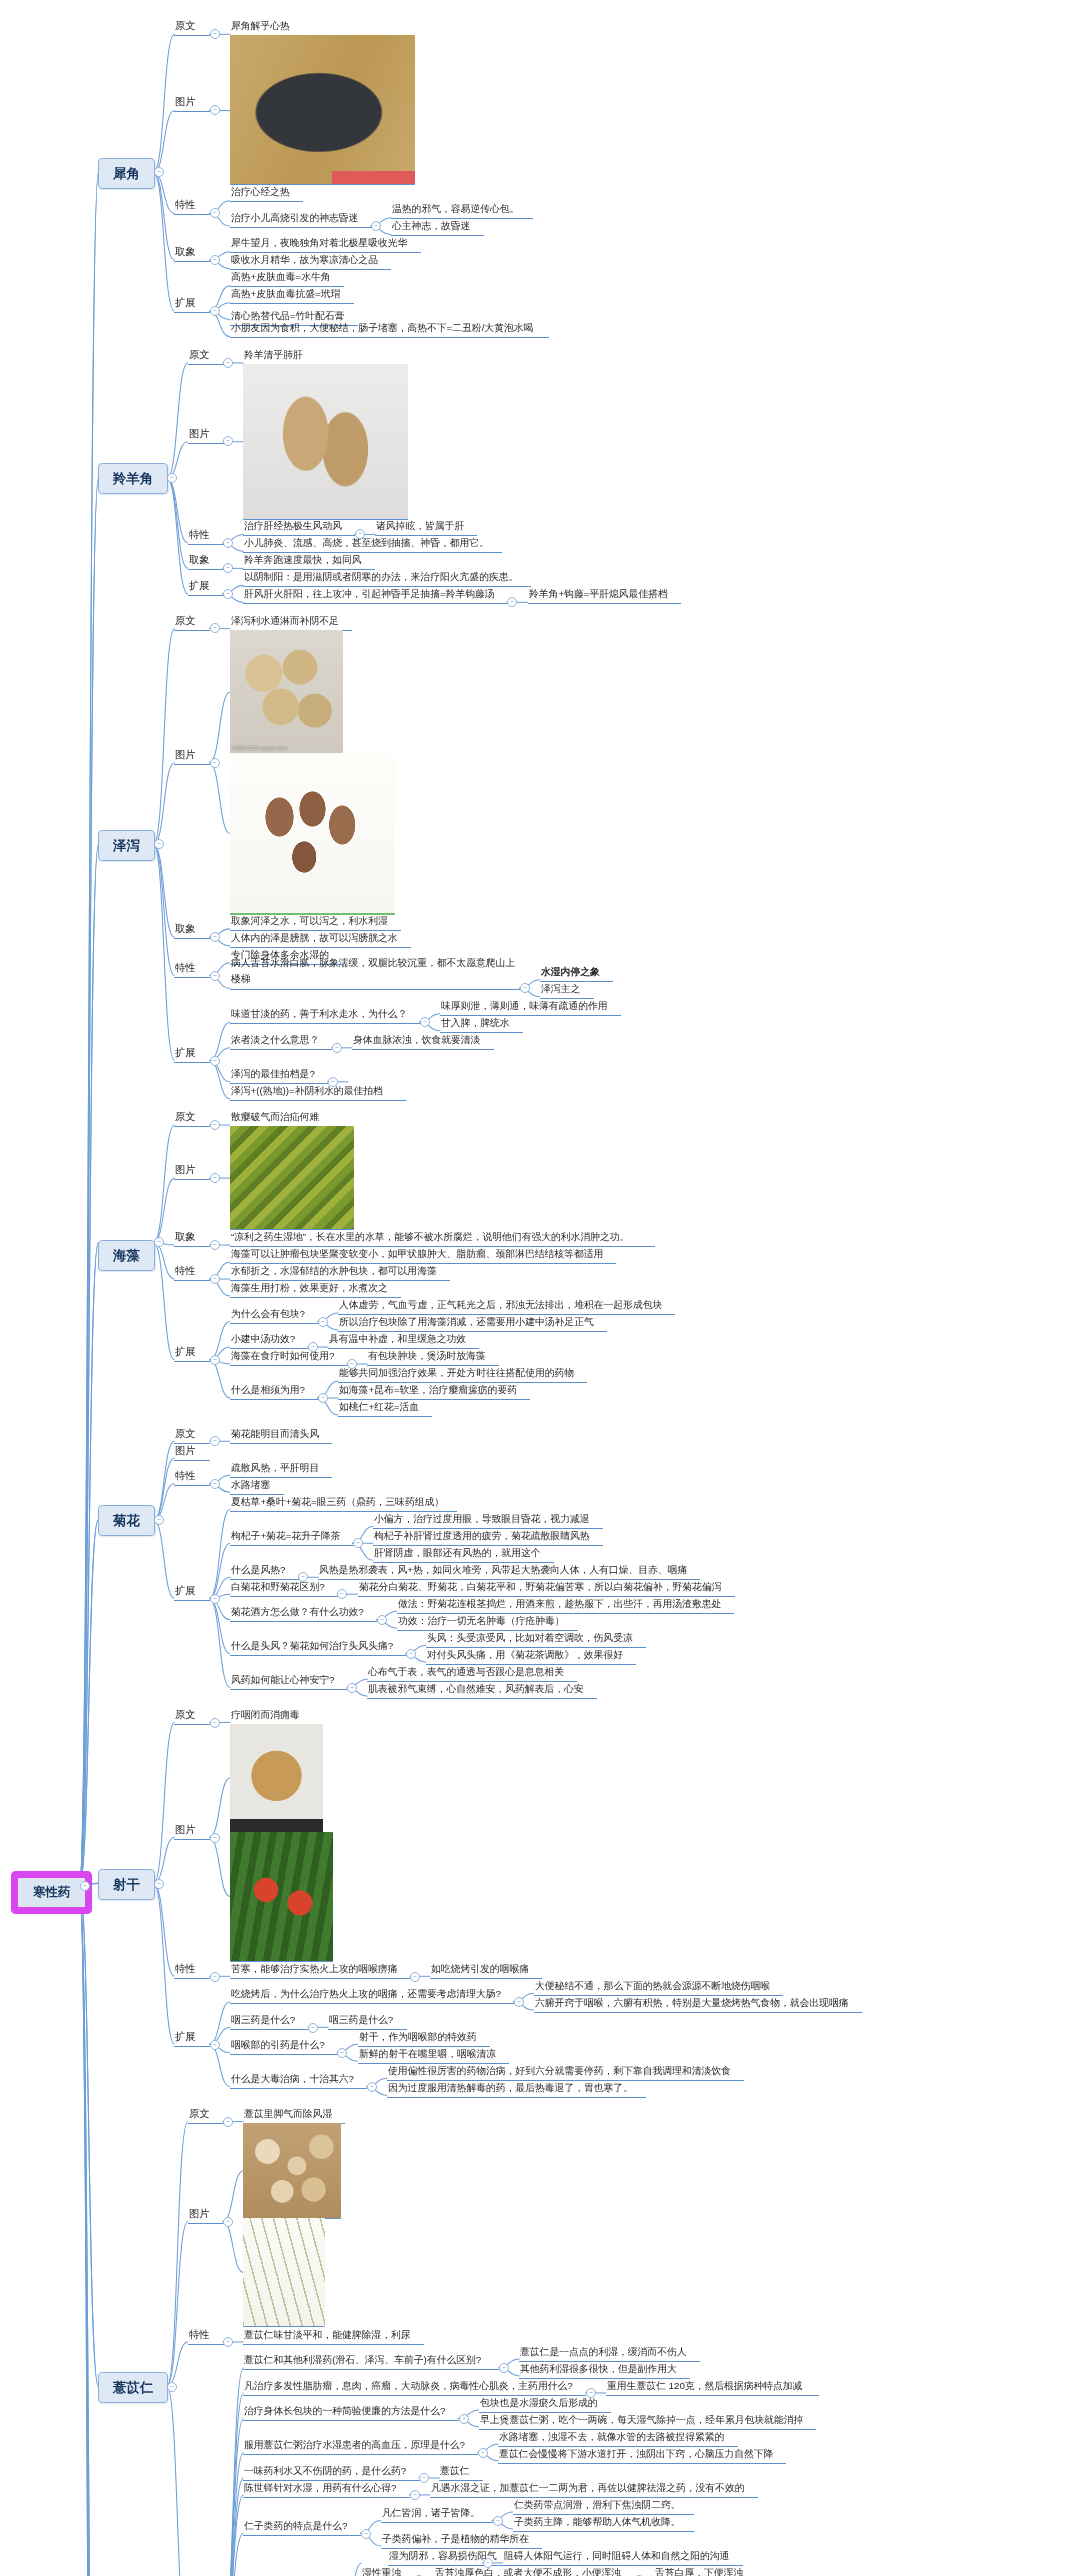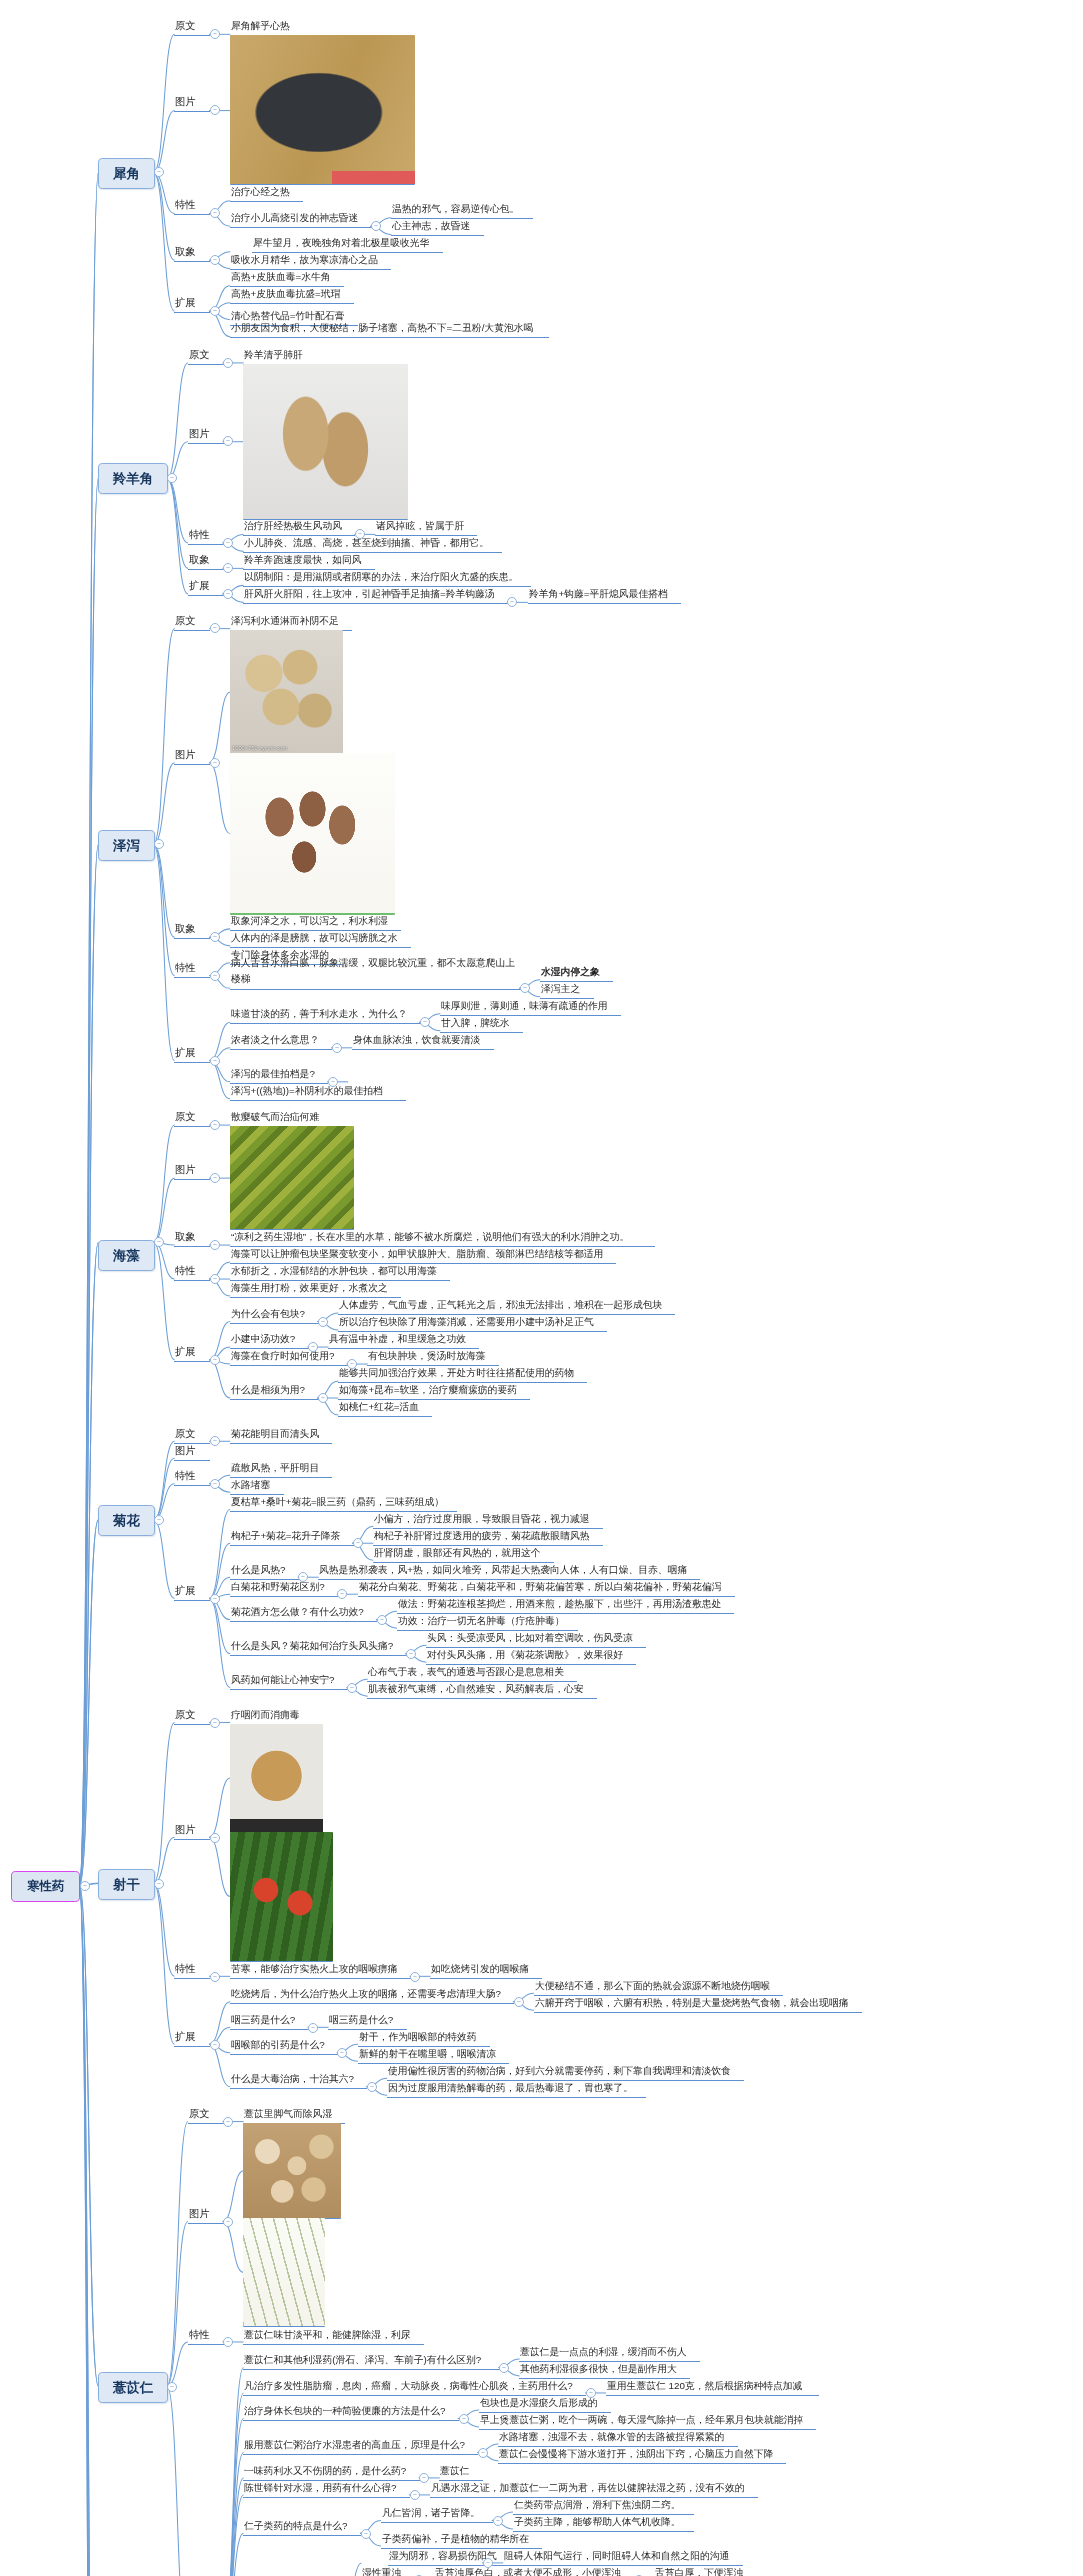--- a/index.html
+++ b/index.html
@@ -5,21 +5,21 @@
 <style>
   html,body{margin:0;padding:0;background:#ffffff;}
   body{font-family:"Liberation Sans","DejaVu Sans",sans-serif;}
   #canvas{position:relative;width:1083px;height:3964px;overflow:hidden;background:#ffffff;}
   #wires{position:absolute;left:0;top:0;z-index:0;}
   .node{position:absolute;z-index:2;color:#1f1f1f;}
   .line-node{font-size:9.8px;line-height:15px;white-space:nowrap;border-bottom:1.5px solid #5b8fcf;padding:0 1px;}
   .line-node.wrap{white-space:normal;line-height:15.5px;}
   .label-node{font-size:10.3px;line-height:15px;white-space:nowrap;border-bottom:1.5px solid #5b8fcf;padding:0 1px;color:#222;}
   .topic-node{display:flex;align-items:center;justify-content:center;background:#dfe9f6;border:1px solid #88aede;border-radius:4.6px;color:#17365d;font-size:13.4px;font-weight:bold;box-shadow:0.5px 1px 1.5px rgba(120,150,190,.25);}
-  .root-node{display:flex;align-items:center;justify-content:center;background:#dce6f2;border:1px solid #d946ef;border-radius:4.6px;color:#17365d;font-size:12.4px;font-weight:bold;}
+  .root-node{display:flex;align-items:center;justify-content:center;background:#dce6f2;border:7px solid #d946ef;border-radius:4.6px;color:#17365d;font-size:12.4px;font-weight:bold;}
   .img-node{border-radius:1px;overflow:hidden;border-bottom:1.5px solid #5b8fcf;}
   .img-node.greenline{border-bottom:2.1px solid #6fbf73;}
   .img-node .caption{position:absolute;left:2.1px;bottom:3.1px;color:#f3f3f3;font-size:5.7px;text-shadow:0 0 1.5px #000;}
   .expander{position:absolute;width:8.2px;height:8.2px;border:0.5px solid #8fb3dd;border-radius:50%;background:#fff;color:#6f94c4;font-size:6.7px;line-height:7.2px;text-align:center;z-index:3;}
   
   .im-rhino-horn-photo{background:radial-gradient(ellipse 62% 48% at 48% 52%,#33363b 0 54%,rgba(0,0,0,0) 56%),linear-gradient(115deg,#c9a96c,#bb9753 55%,#c9a96c);}
   .im-rhino-horn-photo::after{content:"";position:absolute;right:0;bottom:0;width:45%;height:9%;background:#e05a5a;}
   .im-antelope-horns-photo{background:radial-gradient(ellipse 30% 52% at 38% 45%,#c9a878 0 45%,rgba(0,0,0,0) 47%),radial-gradient(ellipse 30% 52% at 62% 55%,#bf9c6a 0 45%,rgba(0,0,0,0) 47%),linear-gradient(#ececea,#dedddb);}
   .im-zexie-slices-photo{background:radial-gradient(circle at 30% 35%,#d8c294 0 16%,rgba(0,0,0,0) 17%),radial-gradient(circle at 62% 30%,#cfb683 0 15%,rgba(0,0,0,0) 16%),radial-gradient(circle at 45% 62%,#d3bb89 0 18%,rgba(0,0,0,0) 19%),radial-gradient(circle at 75% 65%,#c7ad7a 0 14%,rgba(0,0,0,0) 15%),linear-gradient(#dcd7cf,#cfc9bf);}
   .im-zexie-botanical-drawing{background:radial-gradient(ellipse 14% 20% at 30% 40%,#96674a 0 60%,rgba(0,0,0,0) 62%),radial-gradient(ellipse 13% 18% at 50% 35%,#8d5f43 0 60%,rgba(0,0,0,0) 62%),radial-gradient(ellipse 13% 20% at 68% 45%,#9a6c4e 0 60%,rgba(0,0,0,0) 62%),radial-gradient(ellipse 12% 16% at 45% 65%,#84573d 0 60%,rgba(0,0,0,0) 62%),linear-gradient(#fdfdfa,#f7f6f1);}
@@ -309,21 +309,21 @@
     <div class="node img-node im-rhino-horn-photo" style="left: 230px; top: 35px; width: 185px; height: 149px;"></div>
     <div class="node label-node" style="left: 174px; top: 94px; width: 34px; height: 17px;">图片</div>
     <div class="expander" style="left: 210px; top: 105px;">−</div>
     <div class="node line-node" style="left: 230px; top: 184px; width: 71px; height: 17px;">治疗心经之热</div>
     <div class="node line-node" style="left: 391px; top: 201px; width: 140px; height: 17px;">温热的邪气，容易逆传心包。</div>
     <div class="node line-node" style="left: 391px; top: 218px; width: 91px; height: 17px;">心主神志，故昏迷</div>
     <div class="node line-node" style="left: 230px; top: 210px; width: 140px; height: 17px;">治疗小儿高烧引发的神志昏迷</div>
     <div class="expander" style="left: 371px; top: 221px;">−</div>
     <div class="node label-node" style="left: 174px; top: 197px; width: 34px; height: 17px;">特性</div>
     <div class="expander" style="left: 210px; top: 208px;">−</div>
-    <div class="node line-node" style="left: 230px; top: 235px; width: 189px; height: 17px; margin-left: 22px;">犀牛望月，夜晚独角对着北极星吸收光华</div>
+    <div class="node line-node" style="left: 230px; top: 235px; width: 189px; height: 17px;">犀牛望月，夜晚独角对着北极星吸收光华</div>
     <div class="node line-node" style="left: 230px; top: 252px; width: 159px; height: 17px;">吸收水月精华，故为寒凉清心之品</div>
     <div class="node label-node" style="left: 174px; top: 244px; width: 34px; height: 17px;">取象</div>
     <div class="expander" style="left: 210px; top: 255px;">−</div>
     <div class="node line-node" style="left: 230px; top: 269px; width: 112px; height: 17px;">高热+皮肤血毒=水牛角</div>
     <div class="node line-node" style="left: 230px; top: 286px; width: 122px; height: 17px;">高热+皮肤血毒抗盛=玳瑁</div>
     <div class="node line-node" style="left: 230px; top: 296px; width: 126px; height: 17px; margin-top: 12px;">清心热替代品=竹叶配石膏</div>
     <div class="node line-node" style="left: 230px; top: 320px; width: 317px; height: 17px;">小朋友因为食积，大便秘结，肠子堵塞，高热不下=二丑粉/大黄泡水喝</div>
     <div class="node label-node" style="left: 174px; top: 295px; width: 34px; height: 17px;">扩展</div>
     <div class="expander" style="left: 210px; top: 306px;">−</div>
     <div class="node topic-node" style="left: 98px; top: 158px; width: 55px; height: 29px;">犀角</div>

